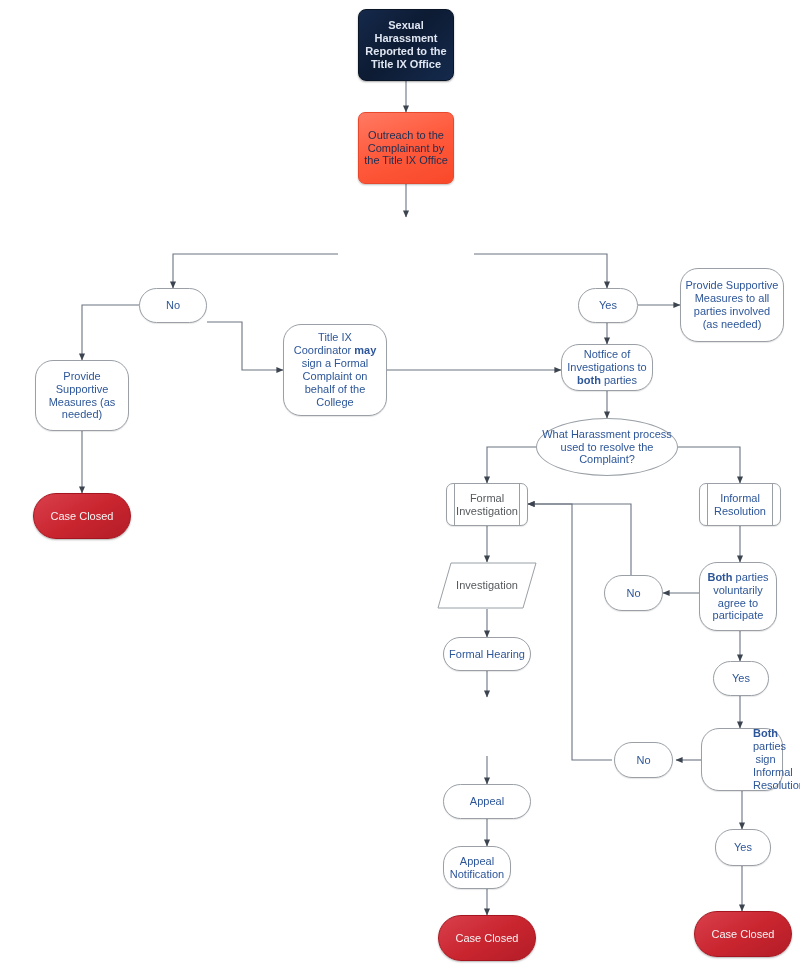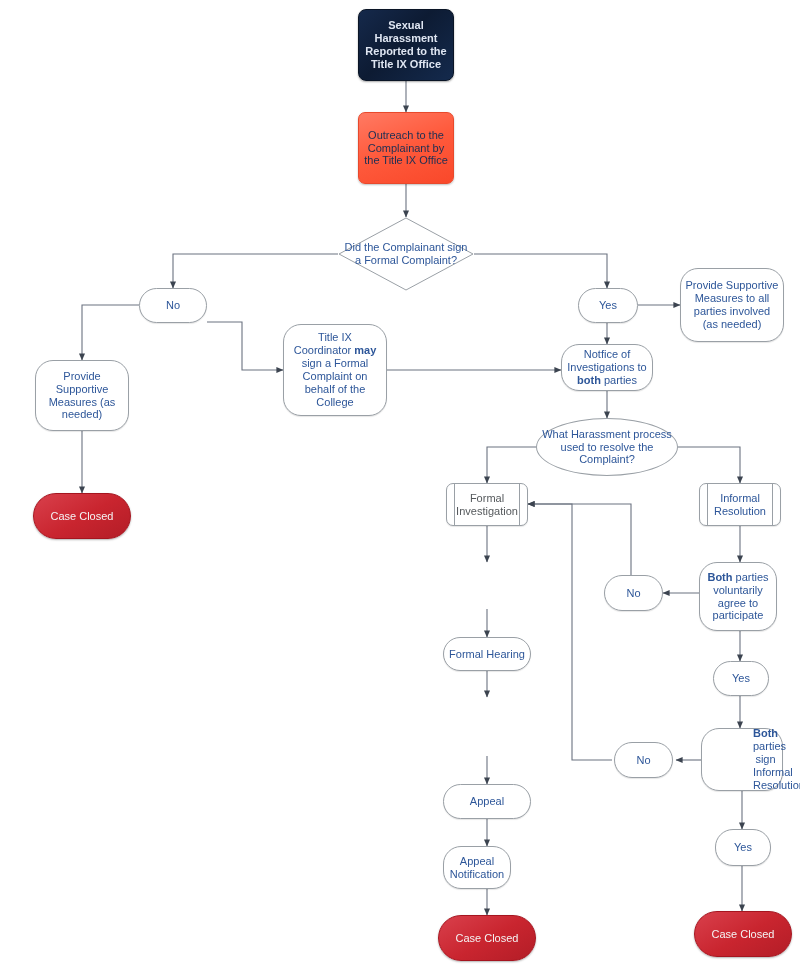--- a/index.html
+++ b/index.html
@@ -199,26 +199,20 @@
   </svg>
 
   <div class="node shape-navy" style="left:358px; top:9px; width:96px; height:72px;">
     <div class="txt">Sexual Harassment Reported to the Title IX Office</div>
   </div>
 
   <div class="node shape-orange" style="left:358px; top:112px; width:96px; height:72px;">
     <div class="txt">Outreach to the Complainant by the Title IX Office</div>
   </div>
 
-  <div class="node shape-diamond" style="left:338px; top:217px; width:136px; height:74px;">
-    <svg class="dshape" viewBox="0 0 136 74" preserveAspectRatio="none">
-      <polygon points="68,1 135,37 68,73 1,37" fill="#ffffff" stroke="#9aa0a6" stroke-width="1"></polygon>
-    </svg>
-    <div class="txt">Did the Complainant sign a Formal Complaint?</div>
-  </div>
 
   <div class="node shape-box" style="left:139px; top:288px; width:68px; height:35px;">
     <div class="txt">No</div>
   </div>
 
   <div class="node shape-box" style="left:578px; top:288px; width:60px; height:35px;">
     <div class="txt">Yes</div>
   </div>
 
   <div class="node shape-box" style="left:35px; top:360px; width:94px; height:71px;">
@@ -246,20 +240,26 @@
   </div>
 
   <div class="node shape-predef" style="left:446px; top:483px; width:82px; height:43px;">
     <div class="txt">Formal Investigation</div>
   </div>
 
   <div class="node shape-predef bluetext" style="left:699px; top:483px; width:82px; height:43px;">
     <div class="txt">Informal Resolution</div>
   </div>
 
+  <div class="node shape-para" style="left:437px; top:562px; width:100px; height:47px;">
+    <svg class="pshape" viewBox="0 0 100 47" preserveAspectRatio="none">
+      <polygon points="14,1 99,1 86,46 1,46" fill="#ffffff" stroke="#9aa0a6" stroke-width="1"></polygon>
+    </svg>
+    <div class="txt">Investigation</div>
+  </div>
 
   <div class="node shape-box" style="left:443px; top:637px; width:88px; height:34px;">
     <div class="txt">Formal Hearing</div>
   </div>
 
 
   <div class="node shape-box" style="left:443px; top:784px; width:88px; height:35px;">
     <div class="txt">Appeal</div>
   </div>
 

